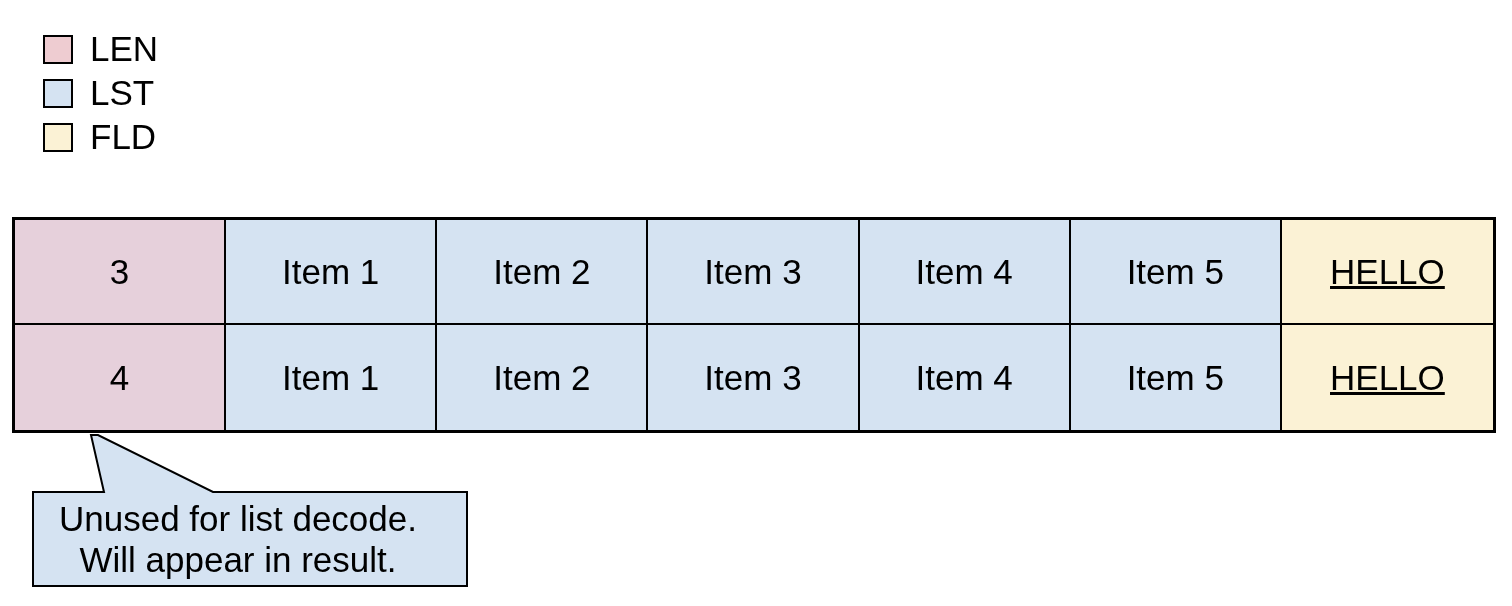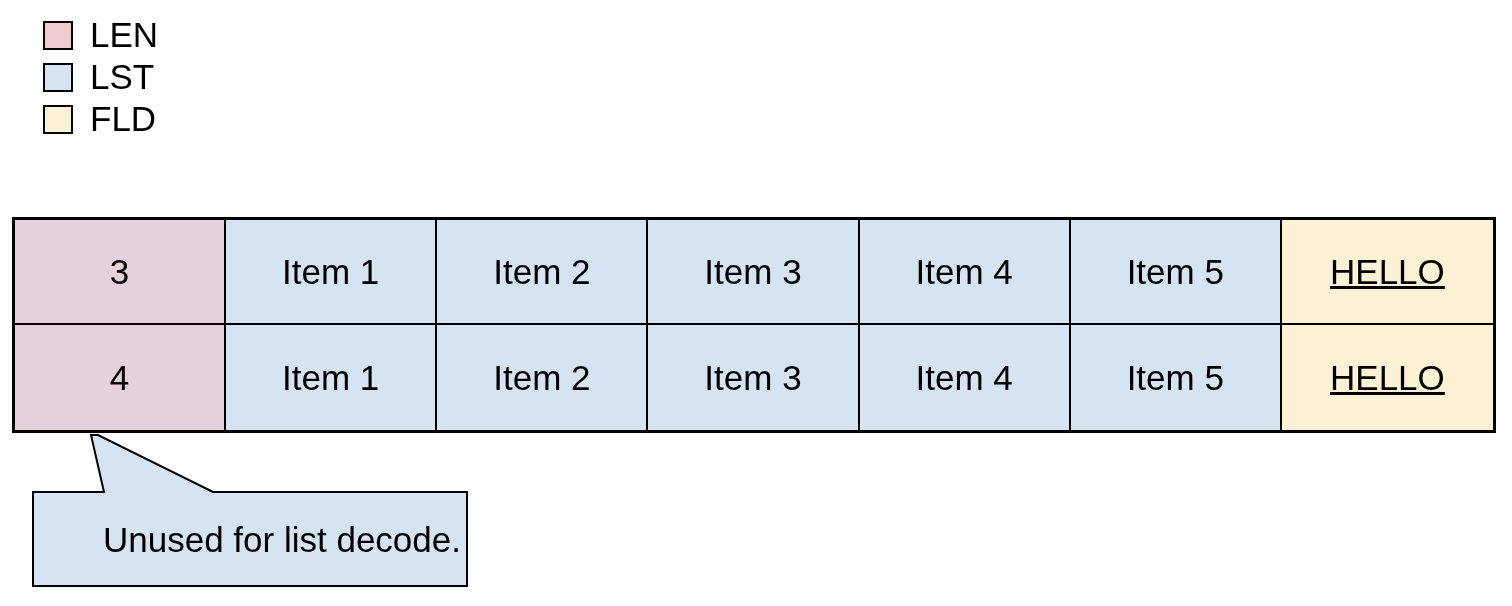--- a/index.html
+++ b/index.html
@@ -7,21 +7,21 @@
     width: 1512px; height: 606px;
     background: #ffffff;
     position: relative;
     font-family: "Liberation Sans", sans-serif;
     color: #000000;
     overflow: hidden;
   }
 
   
   .legend { position: absolute; left: 43px; top: 20px; }
-  .legend-row { display: flex; align-items: center; height: 30px; margin-bottom: 12px; }
+  .legend-row { display: flex; align-items: center; height: 30px; margin-bottom: 12px; margin-top: 14px; }
   .swatch {
     width: 30px; height: 29px;
     box-sizing: border-box;
     border: 2px solid var(--border);
     margin-right: 17px;
     flex: 0 0 auto;
   }
   .sw-len { background: var(--len_legend); }
   .sw-lst { background: var(--lst); }
   .sw-fld { background: var(--fld); }
@@ -54,21 +54,20 @@
   
   .callout-svg { position: absolute; left: 0; top: 0; width: 1512px; height: 606px; }
   .callout-shape { fill: var(--bubble); stroke: var(--border); stroke-width: 2; }
   .callout-text {
     position: absolute; left: 33px; top: 492px;
     width: 410px; height: 94px;
     display: flex; flex-direction: column;
     align-items: center; justify-content: center;
     font-size: 35px; line-height: 41px;
     text-align: center;
-    padding-left: 44px;
   }
 </style>
 </head>
 <body>
 
 <div class="legend">
   <div class="legend-row">
     <span class="swatch sw-len"></span>
     <span class="legend-label">LEN</span>
   </div>
@@ -98,13 +97,14 @@
   <div class="cell cell-lst">Item 5</div>
   <div class="cell cell-fld">HELLO</div>
 </div>
 
 <svg class="callout-svg" viewBox="0 0 1512 606" xmlns="http://www.w3.org/2000/svg">
   <polygon class="callout-shape" points="33,492 104,492 91,435 98,435 213,492 467,492 467,586 33,586"></polygon>
 </svg>
 
 <div class="callout-text">
   <div>Unused for list decode.</div>
+  <div>Will appear in result.</div>
 </div>
 
 </body></html>

